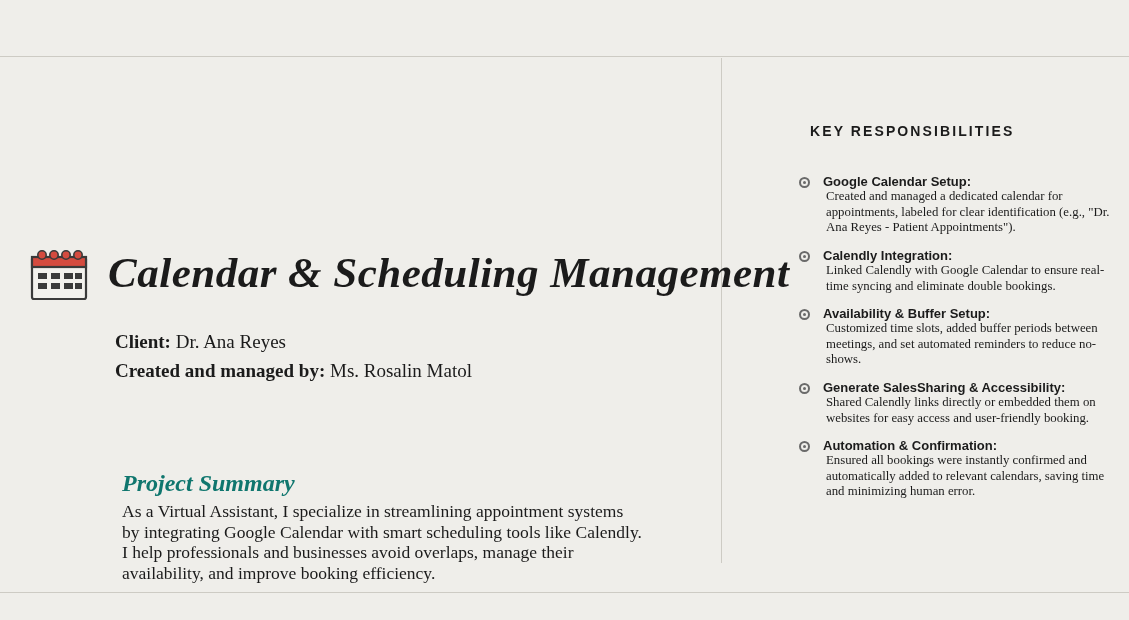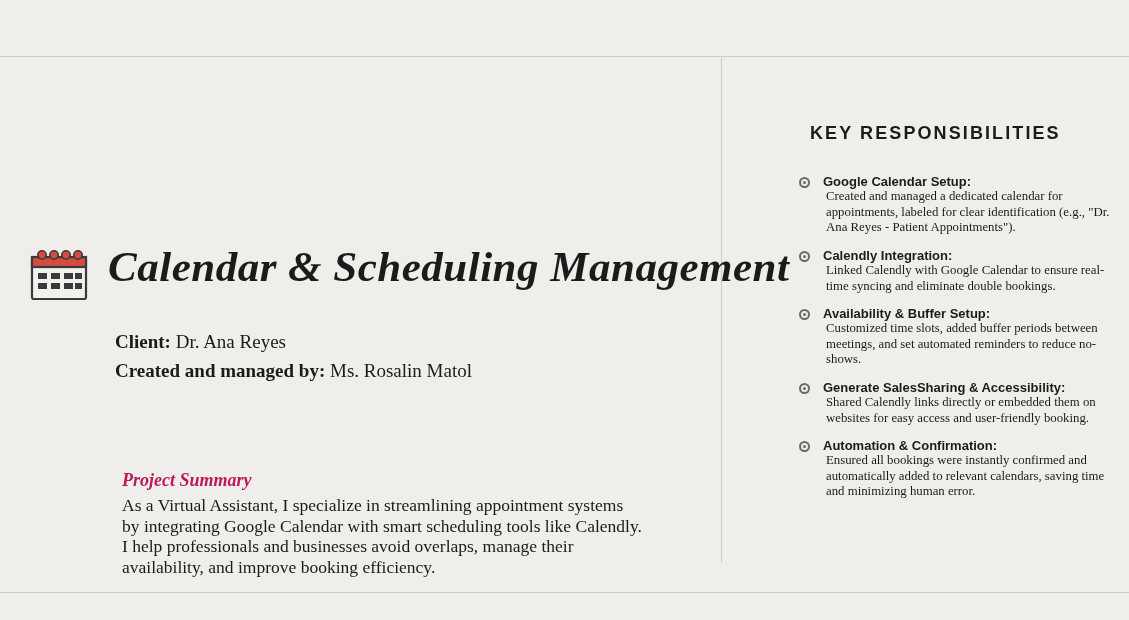--- a/index.html
+++ b/index.html
@@ -56,21 +56,21 @@
     top: 189px;
     width: 64px;
     height: 55px;
   }
   .cal-icon svg { display: block; }
 
   
   .doc-title {
     position: absolute;
     left: 108px;
-    top: 184px;
+    top: 190px;
     font-family: "Liberation Serif", serif;
     font-style: italic;
     font-weight: bold;
     font-size: 43px;
     letter-spacing: 0.5px;
     color: #1b1b1b;
     white-space: nowrap;
   }
 
   .meta {
@@ -100,22 +100,22 @@
   .summary {
     position: absolute;
     left: 122px;
     top: 412px;
     width: 520px;
   }
   .summary-title {
     font-family: "Liberation Serif", serif;
     font-style: italic;
     font-weight: bold;
-    font-size: 18px;
-    color: #be185d;
+    font-size: 24px;
+    color: #0f766e;
     margin-bottom: 4px;
   }
   .summary-body {
     font-family: "Liberation Serif", serif;
     font-size: 17.5px;
     line-height: 1.18;
     color: #1b1b1b;
   }
   .summary-body b { font-weight: normal; }
 
@@ -126,21 +126,21 @@
     top: 58px;
     width: 406px;
     height: 505px;
   }
   .kr-title {
     position: absolute;
     left: 87px;
     top: 65px;
     font-family: "Liberation Sans", sans-serif;
     font-weight: bold;
-    font-size: 18px;
+    font-size: 14px;
     letter-spacing: 2.1px;
     color: #1b1b1b;
   }
   .kr-list {
     position: absolute;
     left: 76px;
     top: 116px;
     width: 320px;
   }
   .kr-item {

